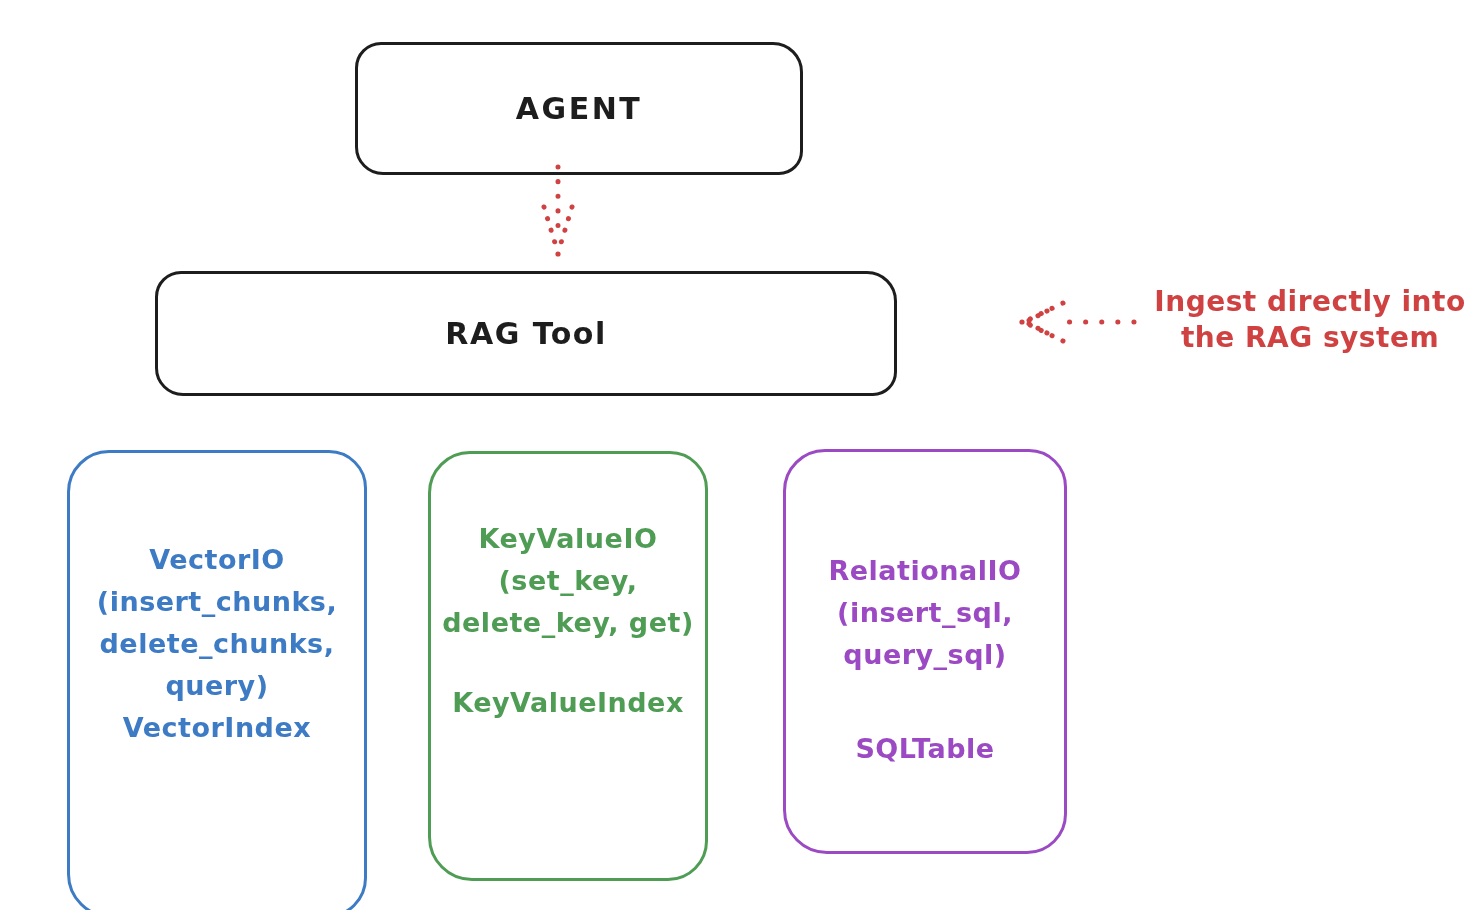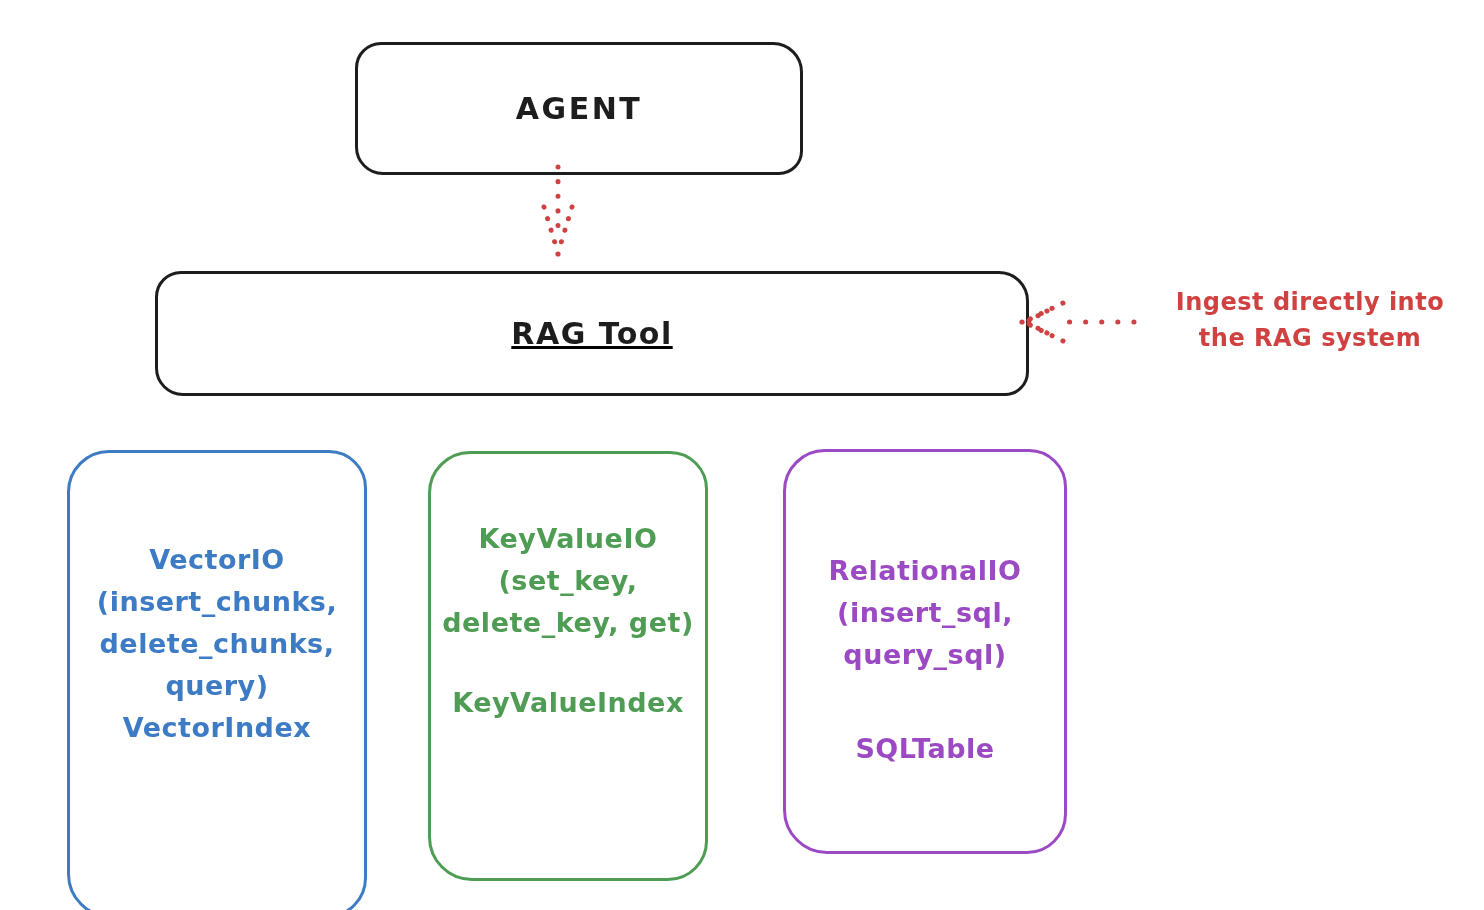--- a/index.html
+++ b/index.html
@@ -26,21 +26,21 @@
     justify-content: center;
     background: transparent;
   }
   .box-label {
     font-size: 30px;
     font-weight: 600;
     color: #1d1d1d;
     letter-spacing: 2.5px;
   }
   .agent-box  { left: 355px; top: 42px;  width: 448px; height: 133px; }
-  .rag-box    { left: 155px; top: 271px; width: 874px; height: 125px; text-decoration: underline; }
+  .rag-box    { left: 155px; top: 271px; width: 742px; height: 125px; }
   .rag-box .box-label { letter-spacing: 1.5px; }
 
   .backend-card {
     position: absolute;
     box-sizing: border-box;
     border: 3.5px solid;
     border-radius: 42px 38px 40px 44px;
     display: flex;
     flex-direction: column;
     align-items: center;
@@ -66,21 +66,21 @@
   .backend-vector   .backend-index { }
   .backend-keyvalue .backend-index { margin-top: 38px; }
   .backend-relational .backend-index { margin-top: 52px; }
 
   .annotation-text {
     position: absolute;
     left: 1138px;
     top: 284px;
     width: 344px;
     text-align: center;
-    font-size: 24px;
+    font-size: 28px;
     font-weight: 700;
     line-height: 36px;
     white-space: pre-line;
     letter-spacing: 0.5px;
   }
 
   .overlay {
     position: absolute;
     left: 0;
     top: 0;

